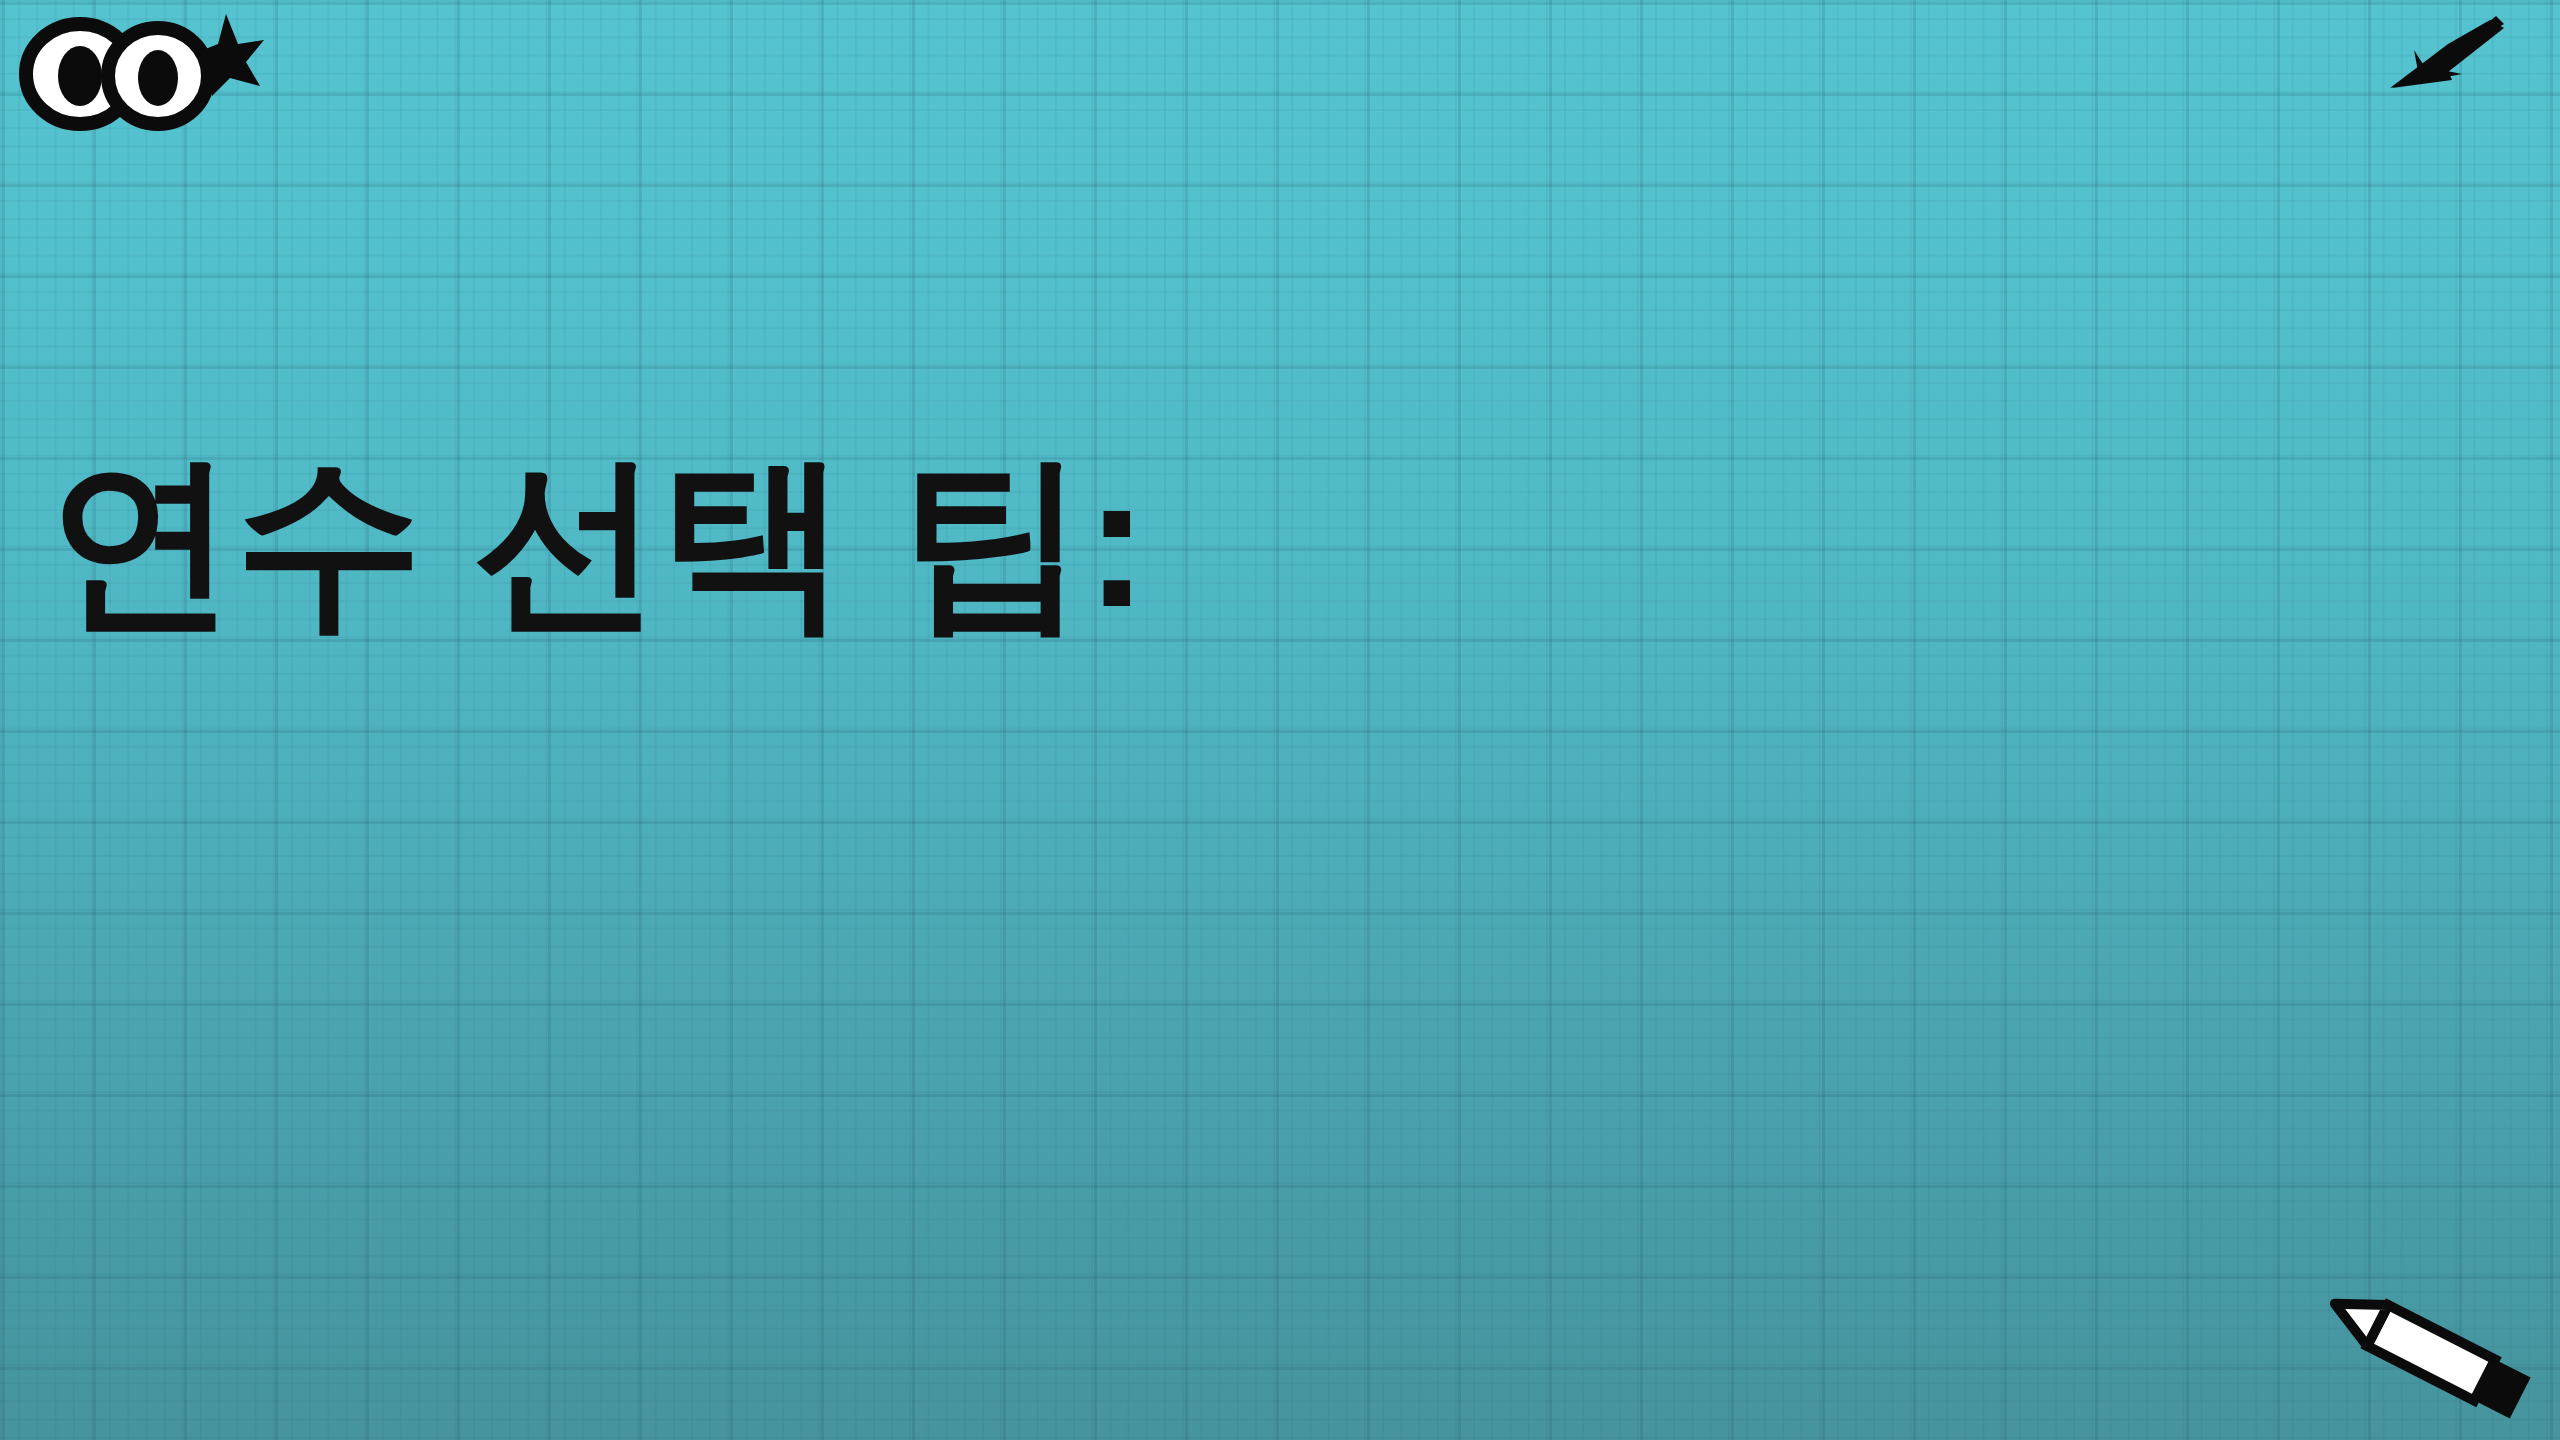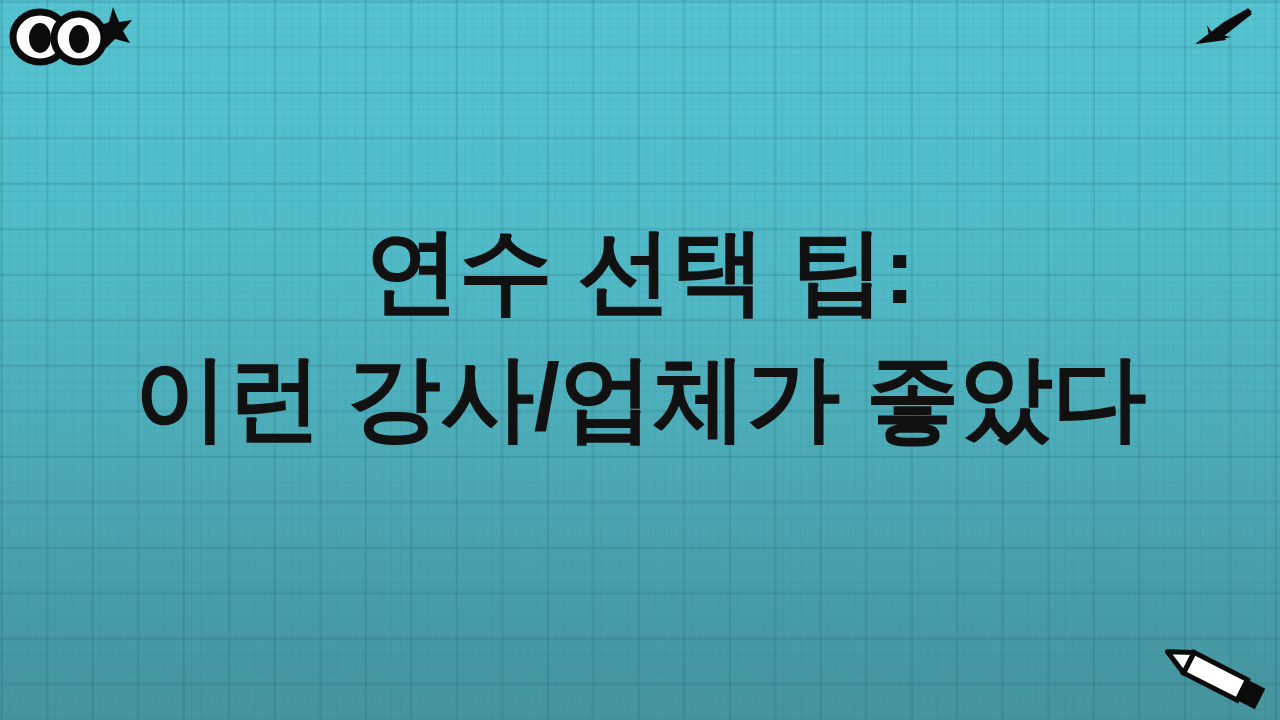--- a/index.html
+++ b/index.html
@@ -44,21 +44,20 @@
     background-position: 1px 1px, 1px 1px, 0 0, 0 0;
     pointer-events: none;
   }
 
   
   #title-block {
     position: absolute;
     left: 0;
     right: 0;
     top: 208px;
-    text-align: center;
     padding: 0 24px;
     box-sizing: border-box;
   }
 
   .title-line {
     display: block;
     color: #111111;
     font-weight: 700;
     font-size: 94px;
     line-height: 1.35;
@@ -110,16 +109,15 @@
       <g transform="rotate(27 60 39)">
         <rect x="32" y="28" width="60" height="23" fill="#ffffff" stroke="#0b0b0b" stroke-width="5"></rect>
         <path d="M32 28 L8 39.5 L32 51 Z" fill="#ffffff" stroke="#0b0b0b" stroke-width="5" stroke-linejoin="round"></path>
         <rect x="90" y="28" width="22" height="23" fill="#0b0b0b"></rect>
       </g>
     </svg>
   </div>
 
   <div id="title-block">
     <span class="title-line">연수 선택 팁:</span>
-    <span class="title-line">이런 강사/업체가 좋았다</span>
   </div>
 
 </div>
 
 </body></html>

